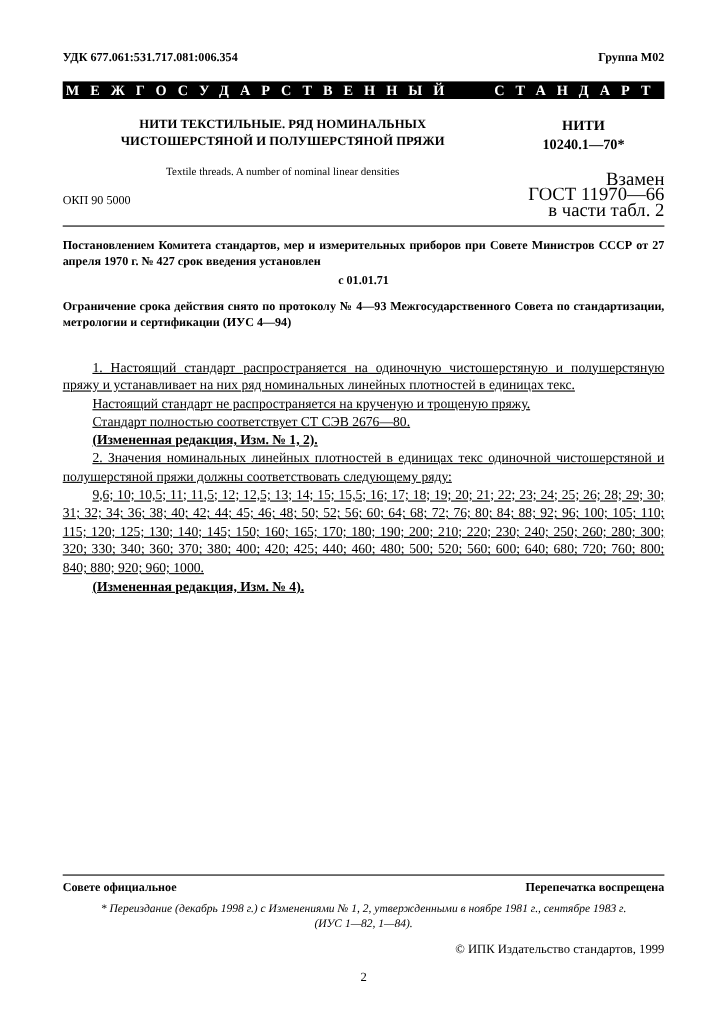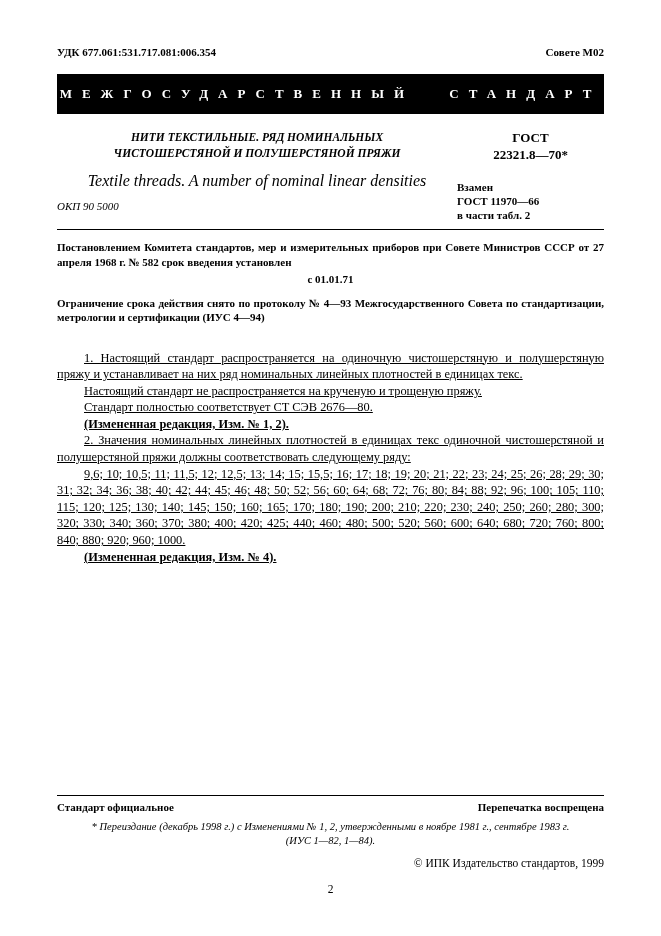--- a/index.html
+++ b/index.html
@@ -7,34 +7,34 @@
   body { font-family:"Liberation Serif","DejaVu Serif",serif; color:#000; }
   .page {
     width:661px; height:936px; background:#ffffff; position:relative;
     margin:0 auto; padding:46px 57px 0 57px; overflow:hidden;
   }
   .b { font-weight:bold; }
 
   .top-row { display:flex; justify-content:space-between; font-size:11px; font-weight:bold; }
 
   .banner {
-    margin-top:16px; background:#000; color:#fff; height:40px;
+    margin-top:16px; background:#000; color:#fff; height:16px;
     display:flex; align-items:center; justify-content:center;
     font-weight:bold; font-size:13px; letter-spacing:10px; word-spacing:22px;
     white-space:nowrap; overflow:hidden;
   }
 
   .title-grid { display:flex; margin-top:15px; }
-  .title-left { flex:0 0 400px;font-style:italic; }
+  .title-left { flex:0 0 400px; }
   .title-right { flex:1; }
   .title-ru { font-weight:bold; font-size:11.5px; line-height:16px; text-align:center; }
-  .title-en { margin-top:13px; font-size:16px; line-height:13px; text-align:center; }
+  .title-en { margin-top:13px; font-size:10px; line-height:13px; text-align:center; }
   .okp { font-size:11px; margin-top:13px; text-align:left; }
   .gost { font-weight:bold; font-size:13px; line-height:17px; text-align:center; }
-  .replaces { font-weight:bold; font-size:11px; line-height:14px; text-align:left; margin-top:17px; }
+  .replaces { font-weight:normal; font-size:17px; line-height:14px; text-align:right; margin-top:17px; }
 
   .rule { border-top:1.5px solid #000; margin-top:7px; }
 
   .preamble { margin-top:10px; }
   .preamble p { font-weight:bold; font-size:11px; line-height:14.5px; }
   .preamble .decree { text-align:justify; }
   .preamble .eff { text-align:center; margin-top:3px; }
   .preamble .lim { text-align:justify; margin-top:9px; }
 
   .bodytext { margin-top:25px; font-size:12.4px; line-height:16.6px; text-align:justify; }
@@ -47,73 +47,73 @@
   .footer .copyright { margin-top:9px; text-align:right; font-size:11.5px;font-family:Liberation Serif, serif; }
   .footer .pagenum { margin-top:14px; text-align:center; font-size:11.5px; }
 </style>
 </head>
 <body>
 
 <div class="page">
 
   <div class="top-row">
     <span>УДК   677.061:531.717.081:006.354</span>
-    <span>Совете М02</span>
+    <span>Группа М02</span>
   </div>
 
   <div class="banner">
     <span>МЕЖГОСУДАРСТВЕННЫЙ СТАНДАРТ</span>
   </div>
 
   <div class="title-grid">
     <div class="title-left">
       <div class="title-ru">
         <div>НИТИ ТЕКСТИЛЬНЫЕ. РЯД НОМИНАЛЬНЫХ</div>
         <div>ЧИСТОШЕРСТЯНОЙ И ПОЛУШЕРСТЯНОЙ ПРЯЖИ</div>
       </div>
       <div class="title-en">
         <div>Textile threads. A number of nominal linear densities</div>
       </div>
       <div class="okp">ОКП 90 5000</div>
     </div>
     <div class="title-right">
       <div class="gost">
-        <div>ГОСТ</div>
-        <div>22321.8—70*</div>
+        <div>НИТИ</div>
+        <div>10240.1—70*</div>
       </div>
       <div class="replaces">
         <div>Взамен</div>
         <div>ГОСТ 11970—66</div>
         <div>в части табл. 2</div>
       </div>
     </div>
   </div>
 
   <div class="rule"></div>
 
   <div class="preamble">
-    <p class="decree">Постановлением Комитета стандартов,  мер и измерительных приборов при Совете Министров СССР от 27 апреля 1968 г. № 582 срок введения установлен</p>
+    <p class="decree">Постановлением Комитета стандартов,  мер и измерительных приборов при Совете Министров СССР от 27 апреля 1970 г. № 427 срок введения установлен</p>
     <p class="eff">с 01.01.71</p>
     <p class="lim">Ограничение срока действия снято по протоколу № 4—93 Межгосударственного Совета  по стандартизации, метрологии и сертификации  (ИУС  4—94)</p>
   </div>
 
   <div class="bodytext">
     <p>1. Настоящий стандарт распространяется на одиночную чистошерстяную и полушерстяную пряжу и устанавливает на них ряд номинальных линейных плотностей в единицах текс.</p>
     <p>Настоящий стандарт не распространяется на крученую и трощеную пряжу.</p>
     <p>Стандарт полностью соответствует СТ СЭВ 2676—80.</p>
     <p class="b">(Измененная редакция, Изм. № 1, 2).</p>
     <p>2. Значения номинальных линейных плотностей в единицах текс одиночной чистошерстяной и полушерстяной пряжи должны соответствовать следующему ряду:</p>
     <p>9,6; 10; 10,5; 11; 11,5; 12; 12,5; 13; 14; 15; 15,5; 16; 17; 18; 19; 20; 21; 22; 23; 24; 25; 26; 28; 29; 30; 31; 32; 34; 36; 38; 40; 42; 44; 45; 46; 48; 50; 52; 56; 60; 64; 68; 72; 76; 80; 84; 88; 92; 96; 100; 105; 110; 115; 120; 125; 130; 140; 145; 150; 160; 165; 170; 180; 190; 200; 210; 220; 230; 240; 250; 260; 280; 300; 320; 330; 340; 360; 370; 380; 400; 420; 425; 440; 460; 480; 500; 520; 560; 600; 640; 680; 720; 760; 800; 840; 880; 920; 960; 1000.</p>
     <p class="b">(Измененная редакция, Изм. № 4).</p>
   </div>
 
   <div class="footer">
     <div class="frule"></div>
     <div class="footer-row">
-      <span>Стандарт официальное</span>
+      <span>Совете официальное</span>
       <span>Перепечатка воспрещена</span>
     </div>
     <div class="note">
       <div>* Переиздание (декабрь 1998 г.) с Изменениями № 1, 2, утвержденными в ноябре 1981 г., сентябре 1983 г.</div>
       <div>(ИУС 1—82, 1—84).</div>
     </div>
     <div class="copyright">© ИПК Издательство стандартов, 1999</div>
     <div class="pagenum">2</div>
   </div>
 

